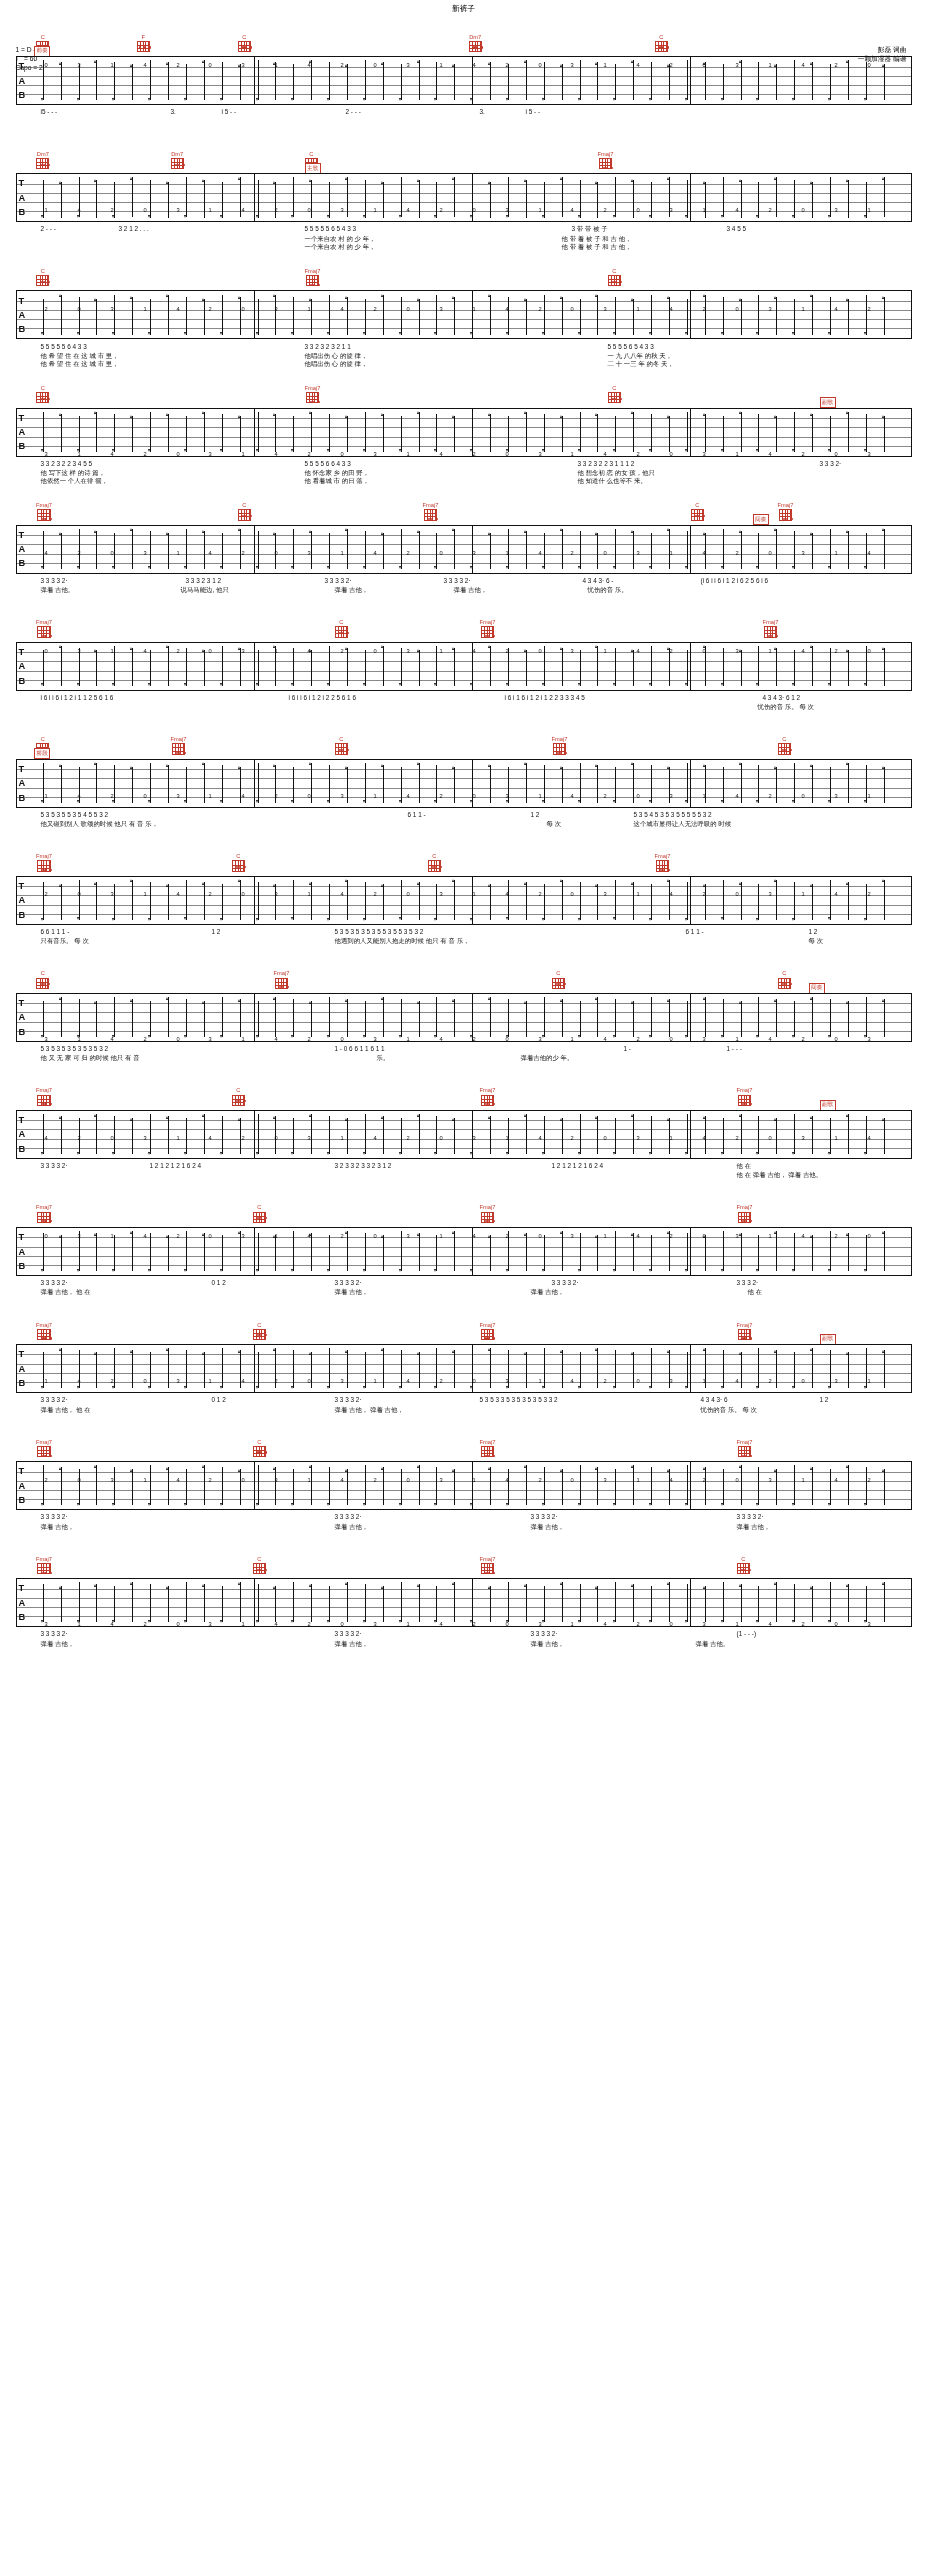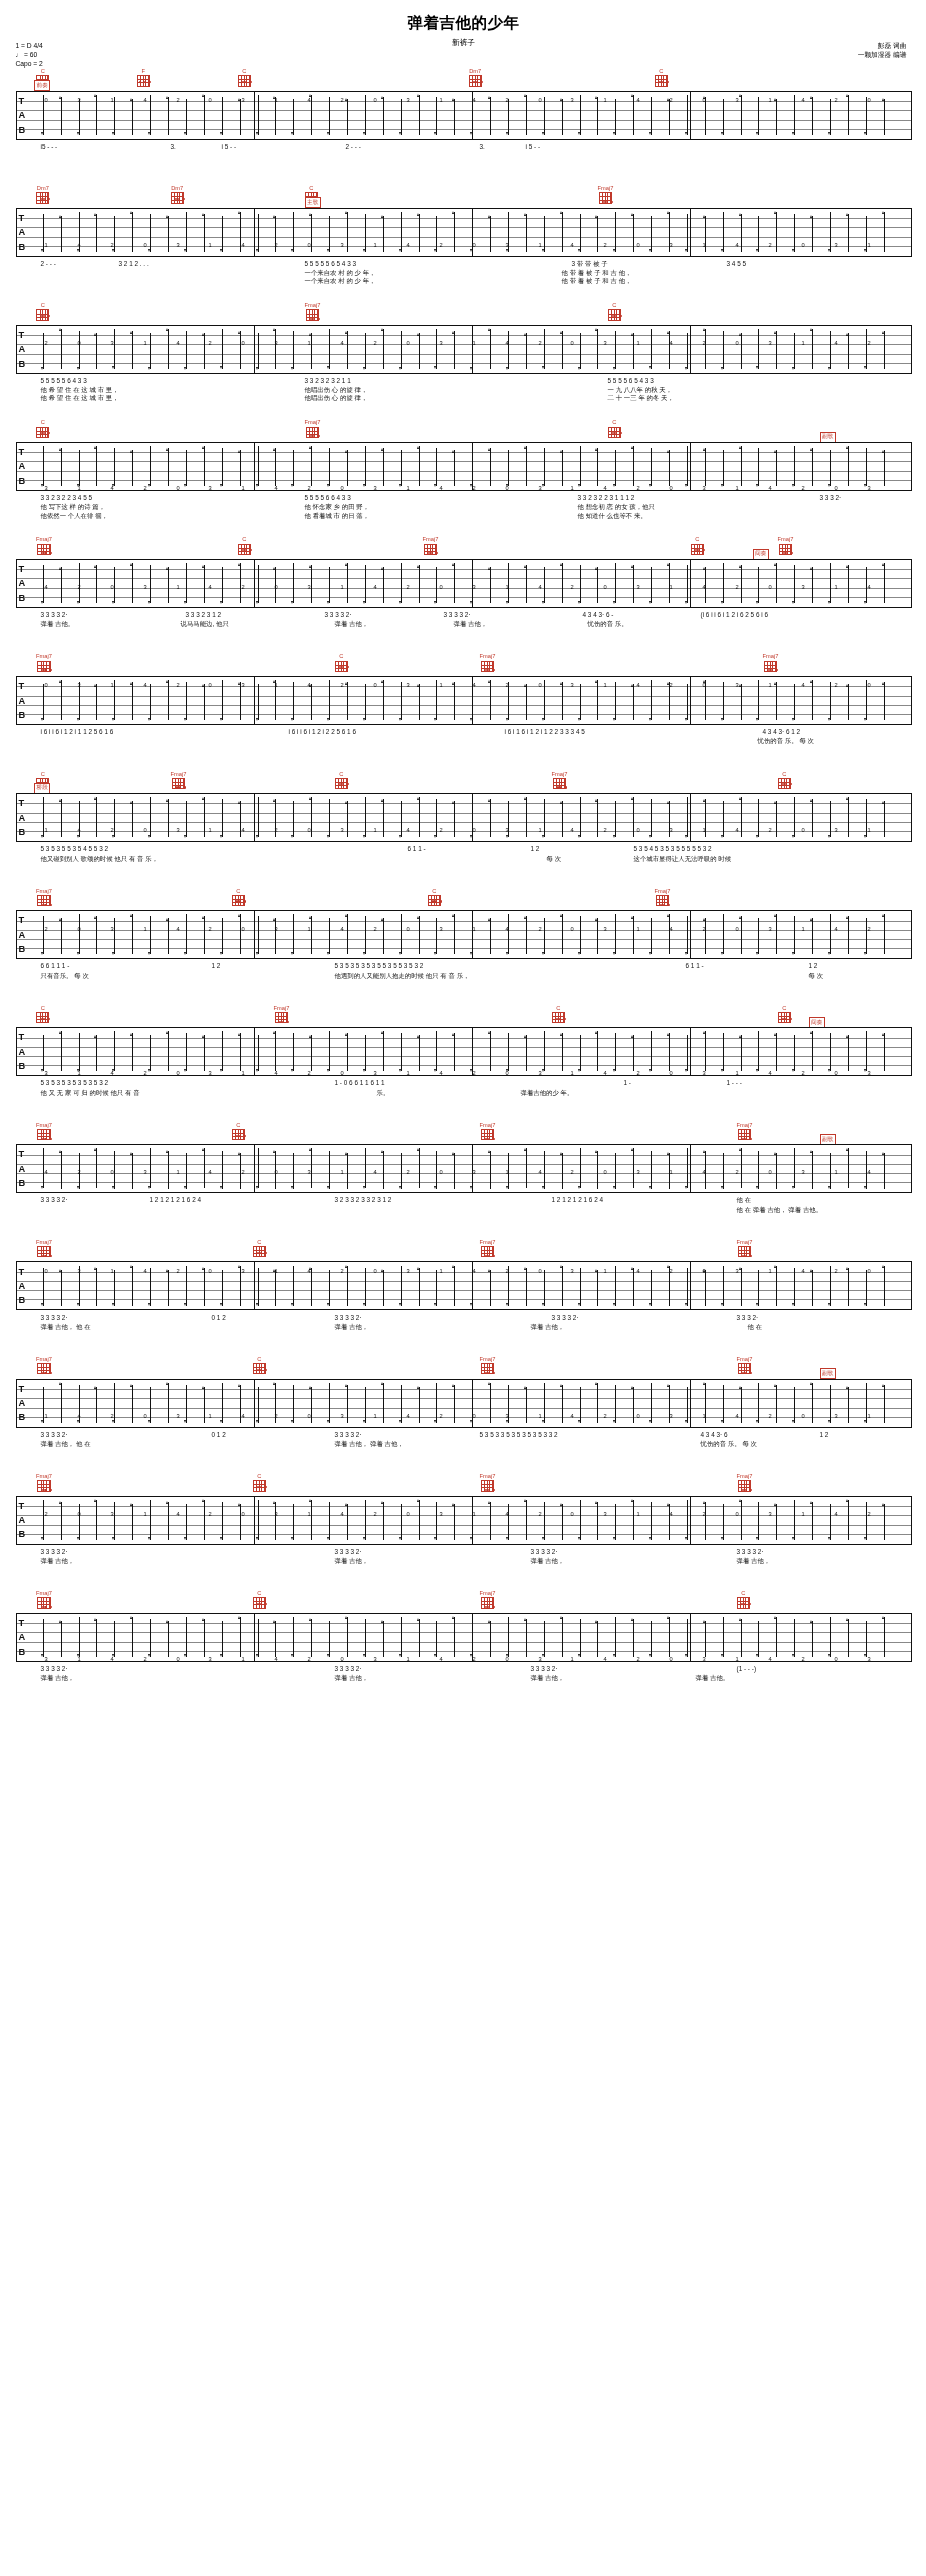--- a/index.html
+++ b/index.html
@@ -169,21 +169,20 @@
     white-space:nowrap;
     color:#111;
   }
   .footer-space{height:15.5px;}
 </style>
 </head>
 <body>
 
 <div class="sheet">
 
-  <div class="title">弹着吉他的少年</div>
   <div class="subtitle">新裤子</div>
 
   <div class="meta-left">
     <div>1 = D 4/4</div>
     <div>♩ = 60</div>
     <div>Capo = 2</div>
   </div>
 
   <div class="meta-right">
     <div>彭磊 词曲</div>

